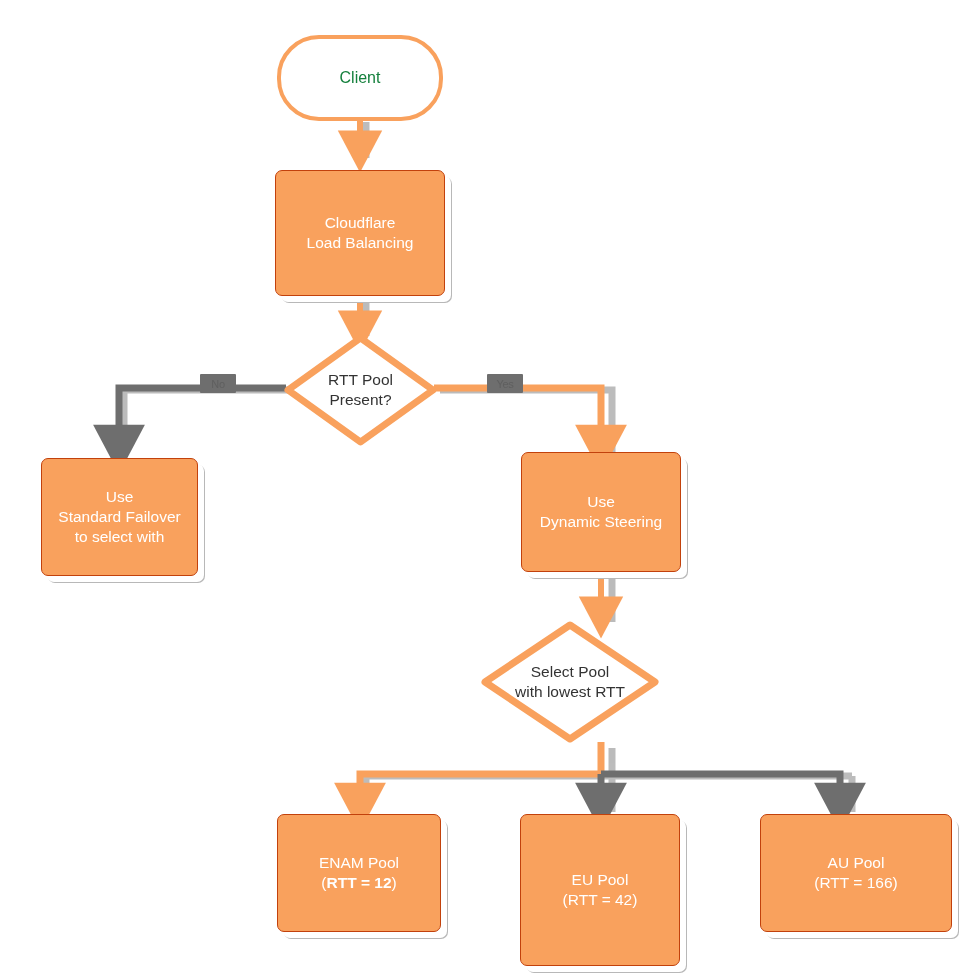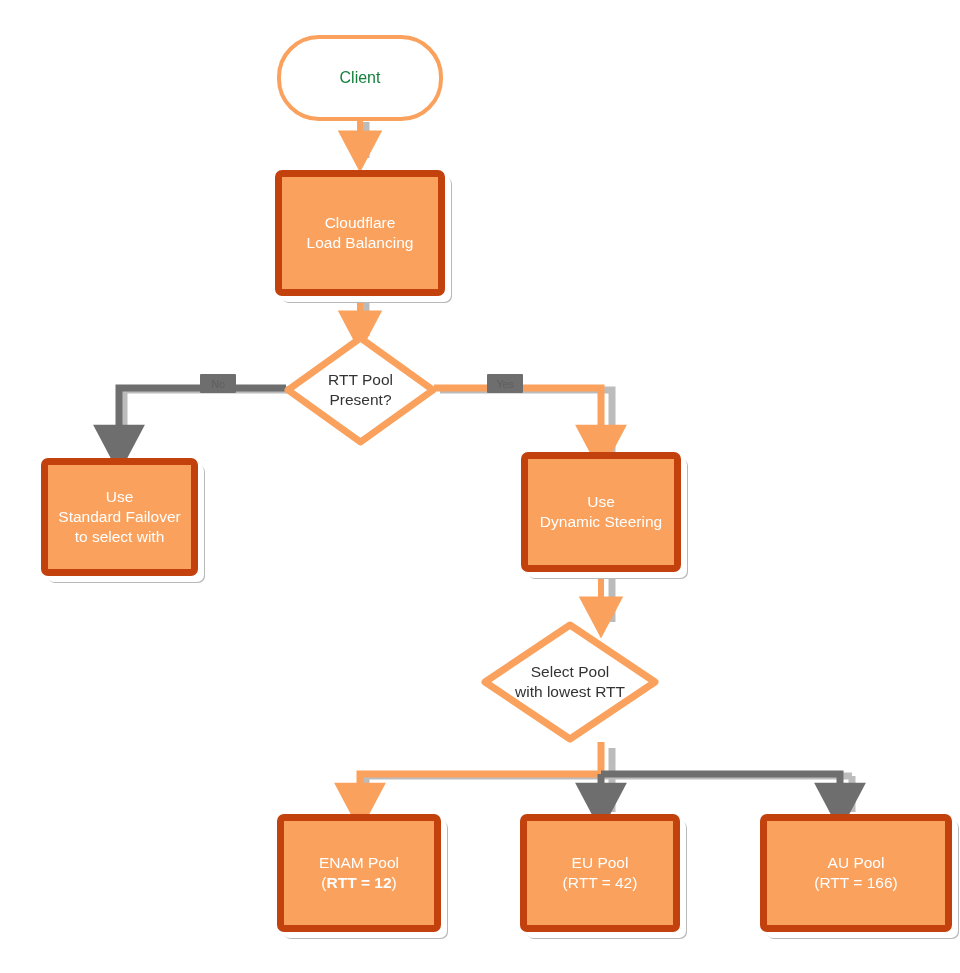--- a/index.html
+++ b/index.html
@@ -31,21 +31,21 @@
     box-sizing: border-box;
     display: flex;
     align-items: center;
     justify-content: center;
     text-align: center;
     line-height: 1.28;
   }
   
   .box {
     background: #F9A15D;
-    border: 7px solid #c2410c;
+    border: 1px solid #c2410c;
     border-radius: 7px;
     color: #ffffff;
     font-size: 15.5px;
     box-shadow: 6px 6px 0 0 #ffffff, 7px 7px 0 0 #b8b8b8, 0 0 0 0 rgba(0,0,0,0);
   }
   .box .inner { padding: 2px 6px; }
   
   .terminal {
     background: #ffffff;
     border: 4px solid #F9A15D;
@@ -205,21 +205,21 @@
     </div>
   </div>
 
   <div class="node box" style="left:277px; top:814px; width:164px; height:118px;">
     <span class="inner">
       <span>ENAM Pool</span><br>
       <span class="nowrap"><span>(</span><span class="bold">RTT = 12</span><span>)</span></span>
     </span>
   </div>
 
-  <div class="node box" style="left:520px; top:814px; width:160px; height:118px;">
+  <div class="node box" style="left:520px; top:814px; width:160px; height:152px;">
     <span class="inner">
       <span>EU Pool</span><br>
       <span class="nowrap">(RTT = 42)</span>
     </span>
   </div>
 
   <div class="node box" style="left:760px; top:814px; width:192px; height:118px;">
     <span class="inner">
       <span>AU Pool</span><br>
       <span class="nowrap">(RTT = 166)</span>

